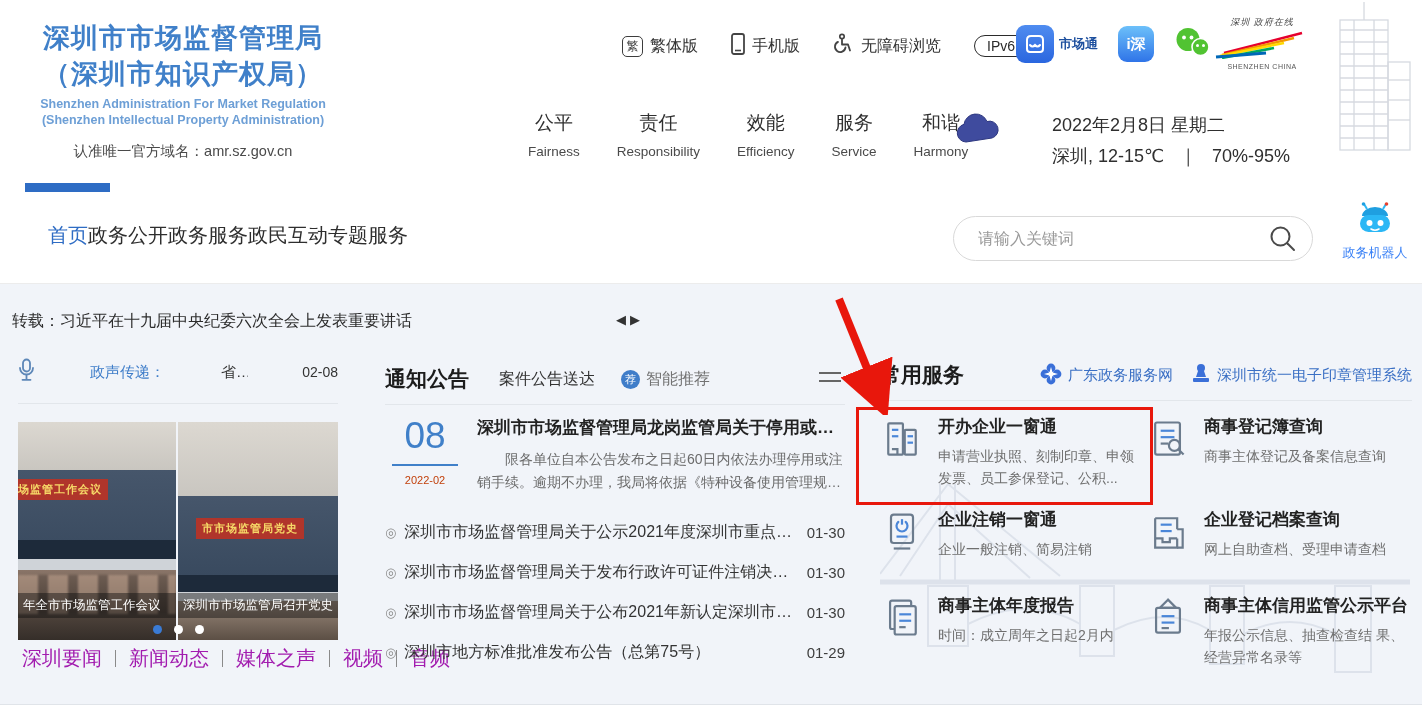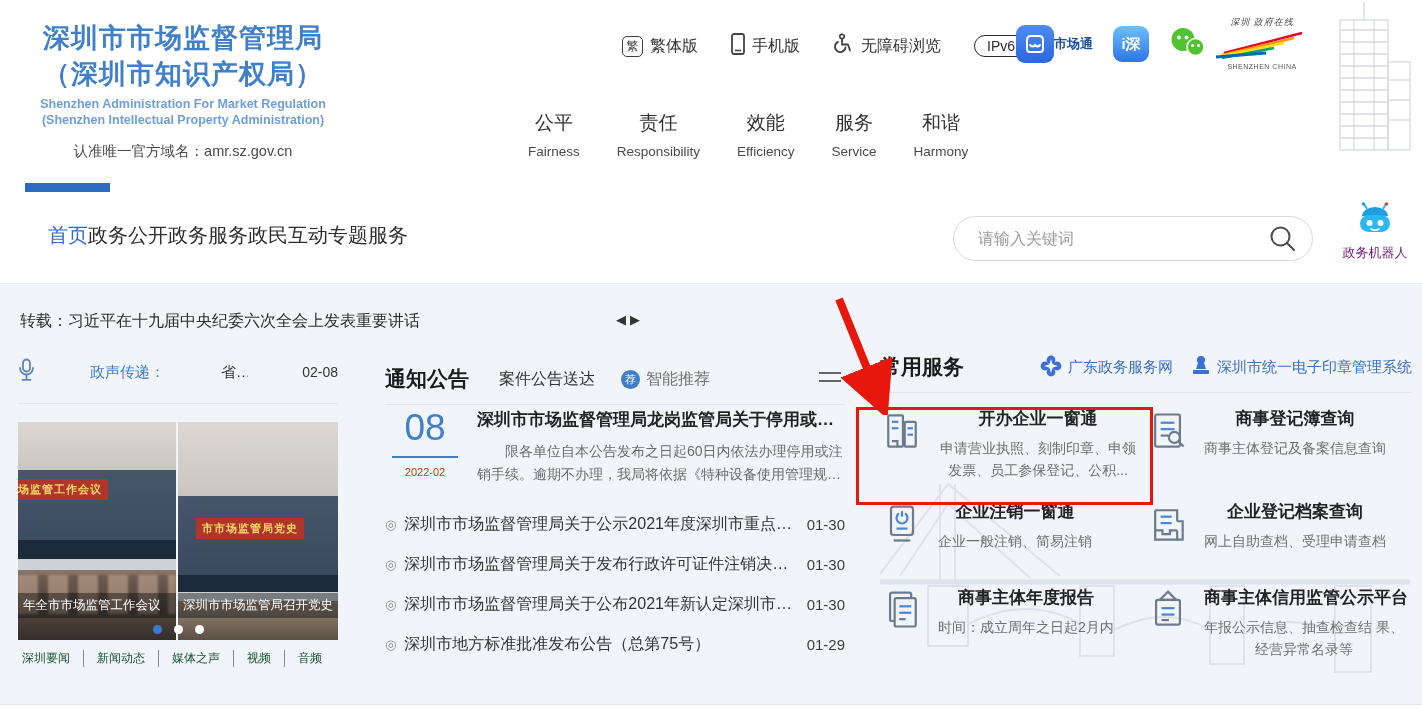--- a/index.html
+++ b/index.html
@@ -13,21 +13,21 @@
   .logo .cn { font-size:27px; font-weight:bold; color:#4080c9; line-height:1.35; letter-spacing:1px; }
   .logo .en { font-size:12.5px; color:#6d9fd6; font-weight:bold; line-height:1.25; margin-top:4px; }
   .logo .domain { font-size:14.5px; color:#4a4a4a; margin-top:14px; }
 
   .utils { position:absolute; left:622px; top:33px; display:flex; align-items:center; gap:33px; }
   .util { display:flex; align-items:center; gap:7px; font-size:16px; color:#333; cursor:pointer; }
   .fan-box { display:inline-flex; width:21px; height:21px; border:1.6px solid #3d3d3d; border-radius:5px; align-items:center; justify-content:center; font-size:12px; color:#3d3d3d; }
   .ipv6 { border:1.4px solid #2b2b2b; border-radius:12px; padding:2px 12px; font-size:14px; color:#2b2b2b; }
 
   .apps { position:absolute; left:1016px; top:25px; display:flex; align-items:center; gap:20px; }
-  .app-sct { display:flex; align-items:center; cursor:pointer; }
+  .app-sct { display:flex; align-items:center; gap:5px; cursor:pointer; }
   .sct-box { width:38px; height:38px; border-radius:9px; background:linear-gradient(180deg,#4f8cf0,#2a66df); display:flex; align-items:center; justify-content:center; }
   .sct-label { font-size:13px; font-weight:bold; color:#1d4f9e; }
   .isz-box { width:36px; height:36px; border-radius:9px; background:linear-gradient(180deg,#6cc0fa,#2f74e8); color:#fff; font-size:15px; font-weight:bold; display:flex; align-items:center; justify-content:center; cursor:pointer; }
   .szlogo { position:absolute; left:1212px; top:16px; width:100px; text-align:center; cursor:pointer; }
   .szlogo .cali { font-size:9px; color:#444; font-style:italic; letter-spacing:1px; }
   .szlogo .en { font-size:7px; color:#555; letter-spacing:.5px; }
   .building-art { position:absolute; right:4px; top:0; opacity:.75; }
 
   .values { position:absolute; left:528px; top:110px; display:flex; gap:37px; }
   .value-item { text-align:center; }
@@ -43,25 +43,25 @@
   .nav-indicator::after { content:""; position:absolute; left:36px; top:9px; border-left:7px solid transparent; border-right:7px solid transparent; border-top:8px solid #2e6cc4; }
   .navbar { position:absolute; left:0; top:192px; width:1422px; height:92px; background:#fff; border-bottom:1px solid #ececec; }
   .nav-items { position:absolute; left:48px; top:30px; display:flex; }
   .nav-item { font-size:20px; color:#2e2e2e; cursor:pointer; }
   .nav-item.active { color:#2e6cc4; }
   .search-box { position:absolute; left:953px; top:24px; width:360px; height:45px; border:1px solid #d9d9d9; border-radius:23px; background:#fff; display:flex; align-items:center; }
   .search-box input { border:none; outline:none; flex:1; margin-left:24px; font-size:16px; color:#333; background:transparent; font-family:inherit; }
   .search-box input::placeholder { color:#9a9a9a; }
   .search-btn { margin-right:16px; cursor:pointer; display:flex; }
   .robot { position:absolute; left:1340px; top:10px; width:70px; text-align:center; cursor:pointer; }
-  .robot .lbl { font-size:13px; color:#701a75; margin-top:2px; }
+  .robot .lbl { font-size:13px; color:#3b82f6; margin-top:2px; }
 
   
   .content { position:absolute; left:0; top:284px; width:1422px; height:421px; background:#f1f4f9; }
-  .ticker-text { position:absolute; left:20px; top:27px; font-size:16px; color:#2c2c2c; }
+  .ticker-text { position:absolute; left:12px; top:27px; font-size:16px; color:#2c2c2c; }
   .ticker-arrows { position:absolute; left:616px; top:28px; font-size:13px; color:#333; letter-spacing:4px; }
   .ticker-arrows span { cursor:pointer; }
 
   .voice-row { position:absolute; left:18px; top:74px; width:320px; display:flex; align-items:center;gap:48px; }
   .voice-label { font-size:15px; color:#3f7dc9; margin-left:7px; white-space:nowrap; }
   .voice-title { font-size:15px; color:#333; margin-left:8px; white-space:nowrap; overflow:hidden; text-overflow:ellipsis; flex:1; cursor:pointer; }
   .voice-date { font-size:14px; color:#333; margin-left:6px; }
   .left-divider { position:absolute; left:18px; top:119px; width:320px; border-top:1px solid #e2e6eb; }
 
   
@@ -77,53 +77,53 @@
   .slide .chairs { position:absolute; left:0; top:70%; width:100%; height:18%; background:repeating-linear-gradient(90deg, rgba(190,160,140,.55) 0 20px, rgba(60,50,45,.3) 20px 30px); filter:blur(1px); }
   .banner { position:absolute; background:#b0352b; color:#f6d867; font-size:11px; font-weight:bold; padding:3px 6px; white-space:nowrap; letter-spacing:1px; }
   .s1 .banner { left:-6px; top:26%; }
   .s2 .banner { left:18px; top:44%; }
   .slide .cap-bar { position:absolute; left:0; bottom:22px; width:100%; background:rgba(15,15,15,.45); color:#fff; font-size:12.5px; padding:4px 5px; white-space:nowrap; overflow:hidden; }
   .dots { position:absolute; left:0; bottom:6px; width:100%; display:flex; justify-content:center; gap:12px; }
   .dot { width:9px; height:9px; border-radius:50%; background:#fff; cursor:pointer; }
   .dot.active { background:#3a7bd5; }
 
   .news-tabs { position:absolute; left:22px; top:366px; display:flex; align-items:center; }
-  .news-tab { font-size:12px; color:#14532d; padding:0 13px; border-right:1.5px solid #8a8a8a; line-height:17px; cursor:pointer; white-space:nowrap; }
+  .news-tab { font-size:20px; color:#a21caf; padding:0 13px; border-right:1.5px solid #8a8a8a; line-height:17px; cursor:pointer; white-space:nowrap; }
   .news-tab:first-child { padding-left:0; }
   .news-tab:last-child { border-right:none; }
 
   
   .col-header { display:flex; align-items:center; position:relative; height:30px; }
   .col-title { font-size:21px; font-weight:bold; color:#1c1c1c; }
   .notice-col { position:absolute; left:385px; top:80px; width:460px; }
   .notice-tab { font-size:16px; color:#333; margin-left:30px; cursor:pointer; }
   .smart { display:flex; align-items:center; margin-left:26px; cursor:pointer; }
   .jian-badge { width:19px; height:19px; border-radius:50%; background:#3f7dc9; color:#fff; font-size:11px; display:flex; align-items:center; justify-content:center; margin-right:6px; }
   .smart-label { font-size:16px; color:#737373; }
   .more-lines { position:absolute; right:4px; top:8px; width:22px; cursor:pointer; }
   .more-lines i { display:block; height:2px; background:#666; margin-bottom:6px; }
   .col-divider { border-top:1px solid #e2e6eb; margin-top:10px; }
 
-  .featured { display:flex; margin-top:3px; }
+  .featured { display:flex; margin-top:11px; }
   .f-date { width:80px; text-align:center; flex-shrink:0; }
   .f-day { font-size:37px; color:#4080c9; font-weight:300; line-height:1.1; }
   .f-rule { width:66px; height:2px; background:#4080c9; margin:7px auto 8px; }
   .f-month { font-size:11px; color:#c2410c; }
   .f-body { flex:1; margin-left:12px; overflow:hidden; }
   .f-title { font-size:17px; font-weight:bold; color:#222; white-space:nowrap; overflow:hidden; text-overflow:ellipsis; cursor:pointer; }
   .f-summary { margin-top:9px; font-size:14px; color:#6b6b6b; line-height:1.65; text-indent:2em; display:-webkit-box; -webkit-line-clamp:2; -webkit-box-orient:vertical; overflow:hidden; }
 
   .notice-list { margin-top:18px; }
   .n-row { display:flex; align-items:center; height:40px; }
   .n-bullet { font-size:13px; color:#8c8c8c; margin-right:8px; }
   .n-title { flex:1; font-size:16px; color:#333; white-space:nowrap; overflow:hidden; text-overflow:ellipsis; cursor:pointer; }
   .n-date { font-size:15px; color:#3e3e3e; margin-left:14px; }
 
   
-  .services-col { position:absolute; left:880px; top:68px; width:532px; z-index:2;text-align:center; }
+  .services-col { position:absolute; left:880px; top:76px; width:532px; z-index:2; }
   .svc-links { display:flex; align-items:center; margin-left:auto; gap:18px; }
   .svc-link { display:flex; align-items:center; gap:6px; font-size:15px; color:#3a6fc4; cursor:pointer; white-space:nowrap; }
   .svc-grid { display:grid; grid-template-columns:266px 266px; grid-template-rows:93px 86px 100px; margin-top:14px; }
   .svc-item { display:flex; cursor:pointer; }
   .svc-icon { flex-shrink:0; margin-right:14px; margin-top:2px; }
   .svc-title { font-size:17px; font-weight:bold; color:#222; margin-bottom:8px; white-space:nowrap; }
   .svc-desc { font-size:14px; color:#6f6f6f; line-height:1.55; max-width:200px; }
 
   .bridge-art { position:absolute; left:880px; top:180px; z-index:1; opacity:.35; }
 
@@ -243,20 +243,34 @@
       <div class="value-item">
         <div class="cn">服务</div>
         <div class="en">Service</div>
       </div>
       <div class="value-item">
         <div class="cn">和谐</div>
         <div class="en">Harmony</div>
       </div>
     </div>
 
+    <div class="weather">
+      <span><svg width="52" height="38" viewBox="0 0 52 38">
+            <path d="M14 32 a9 9 0 0 1 -2-17.7 a12 12 0 0 1 23-2.8 a8.5 8.5 0 0 1 5 16.5 z" fill="#3f4b9e" stroke="#2e3880" stroke-width="1"></path>
+          </svg></span>
+      <div class="txt">
+        <div>2022年2月8日 星期二</div>
+        <div>
+          <span>深圳,</span>
+          <span>12-15℃</span>
+          <span class="sep">｜</span>
+          <span>70%-95%</span>
+        </div>
+      </div>
+    </div>
   </div>
 
   <div class="nav-indicator"></div>
   <div class="navbar">
     <div class="nav-items">
       <div class="nav-item active">首页</div>
       <div class="nav-item">政务公开</div>
       <div class="nav-item">政务服务</div>
       <div class="nav-item">政民互动</div>
       <div class="nav-item">专题服务</div>

